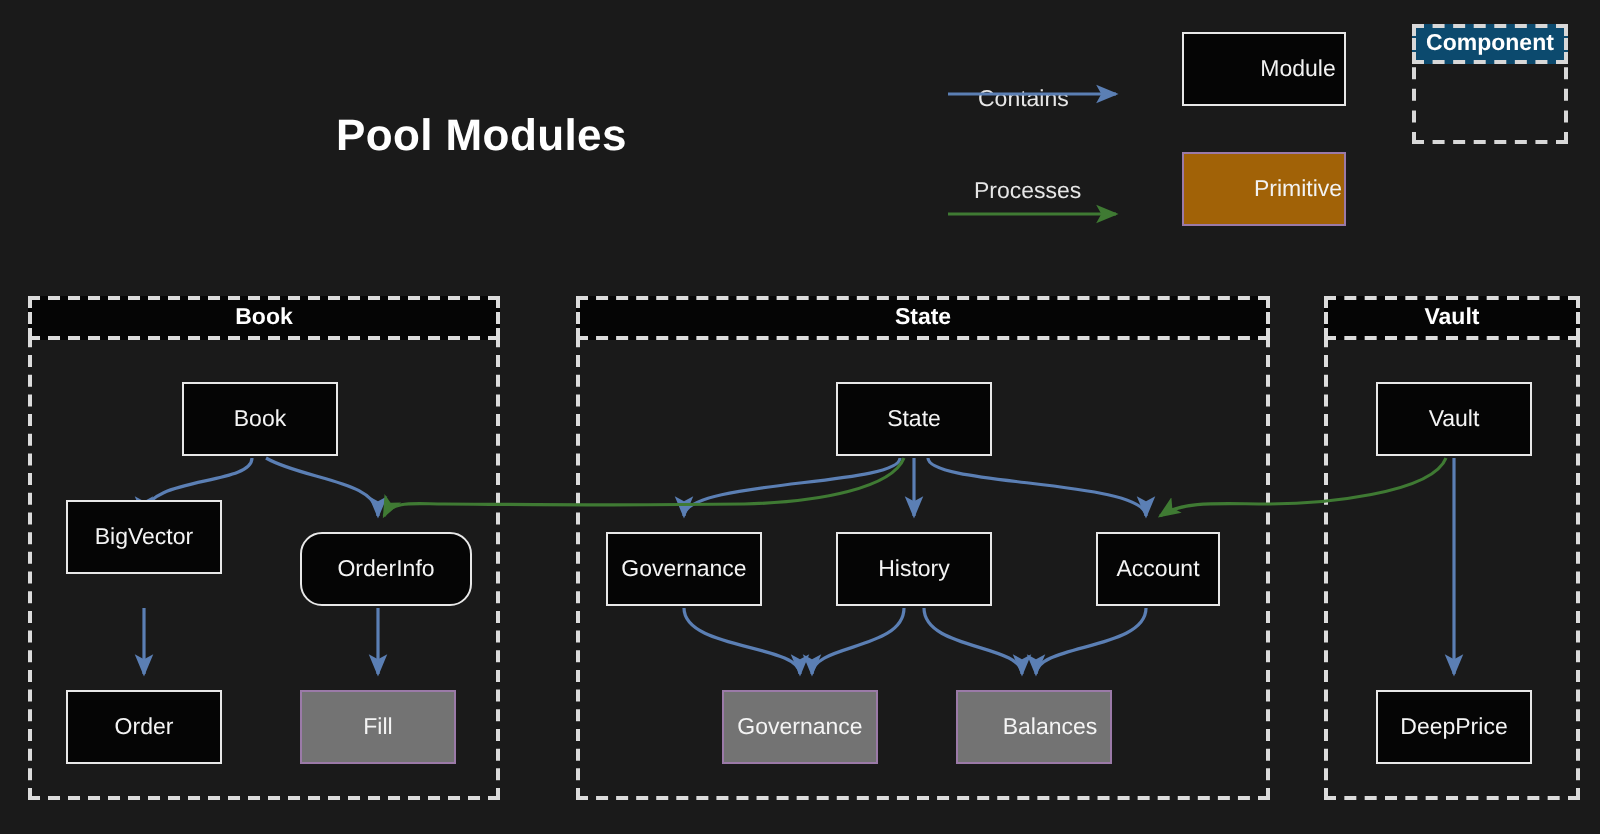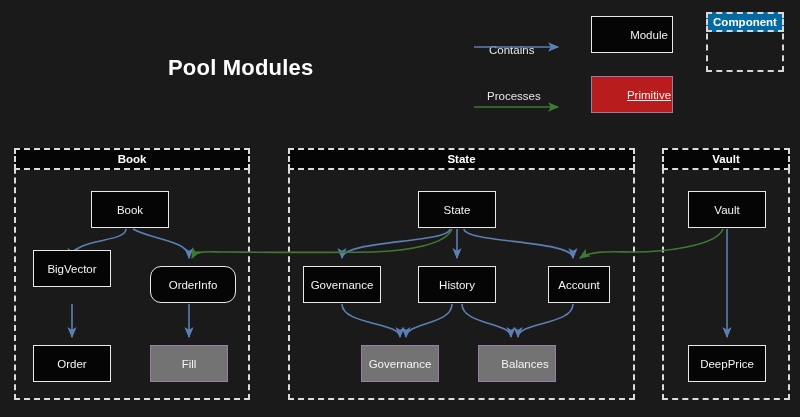--- a/index.html
+++ b/index.html
@@ -25,32 +25,32 @@
     white-space:nowrap;
   }
   .legend-box{
     position:absolute;
     display:flex;align-items:center;justify-content:center;
     font-size:11.5px;color:#f2f2f2;
     box-sizing:border-box;
     padding-left:34px;
   }
   .mod{background:#050505;border:1.5px solid #e8e8e8;}
-  .prim{background:#b91c1c;border:1.5px solid #9b7aa8;text-decoration:underline;}
+  .prim{background:#a16207;border:1.5px solid #9b7aa8;}
   .legend-comp{
     position:absolute;
     box-sizing:border-box;
     border:2px dashed #d8d8d8;
     background:transparent;
   }
   .legend-comp-hdr{
     position:absolute;
     box-sizing:border-box;
     border:2px dashed #d8d8d8;
-    background:#0369a1;
+    background:#0c4a6e;
     display:flex;align-items:center;justify-content:center;
     font-size:11.5px;font-weight:bold;color:#ffffff;
     white-space:nowrap;
     overflow:visible;
   }
   
   .container{
     position:absolute;
     box-sizing:border-box;
     border:2px dashed #dcdcdc;

